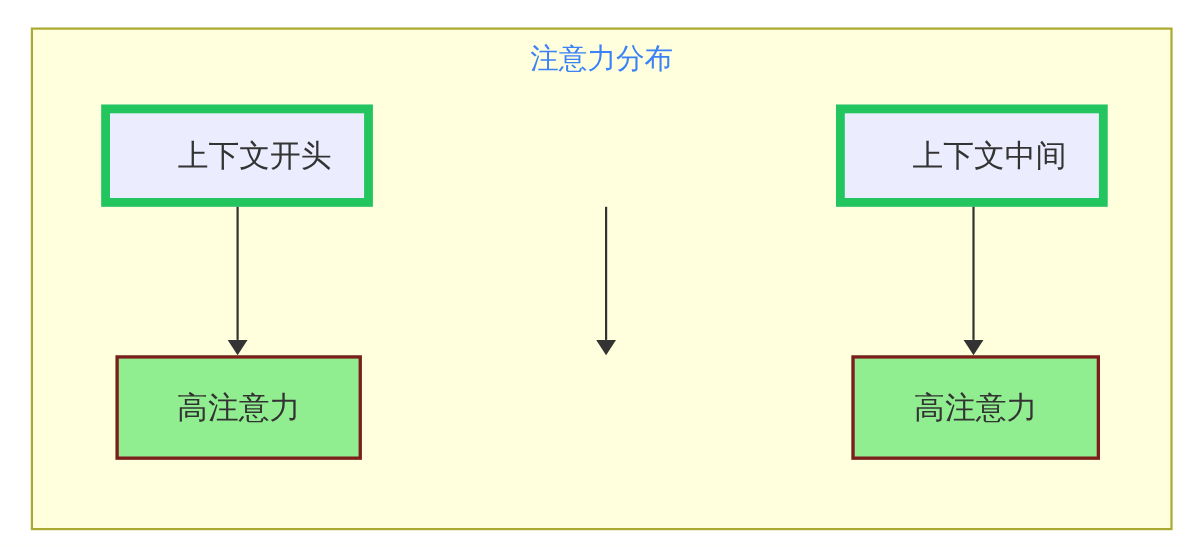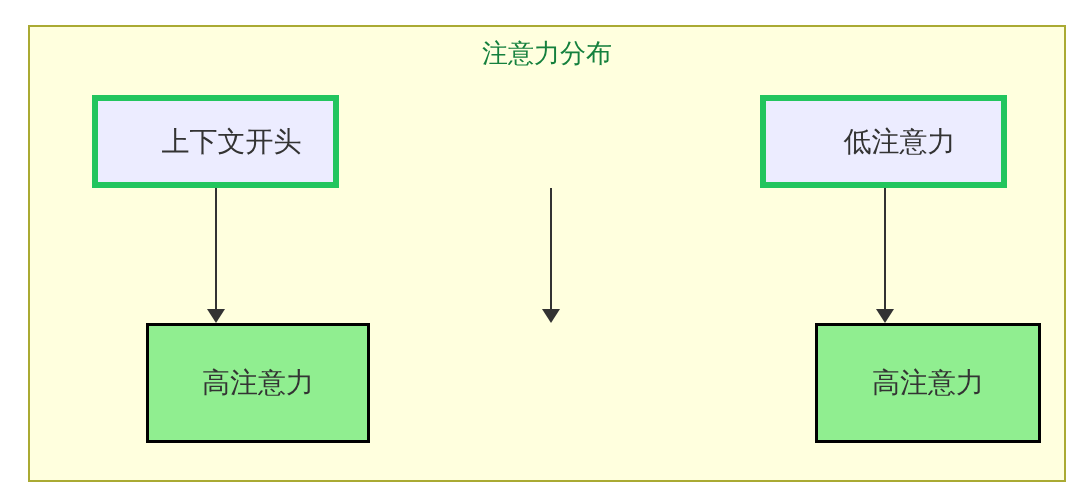--- a/index.html
+++ b/index.html
@@ -18,49 +18,48 @@
     background: #FFFFDE;
     border: 2px solid #AAAA33;
   }
 
   .diagram-title {
     position: absolute;
     left: 0; top: 9px;
     width: 100%;
     text-align: center;
     font-size: 26px;
-    color: #15803d;
+    color: #3b82f6;
   }
 
   .node {
     position: absolute;
     display: flex;
     align-items: center;
     justify-content: center;
     font-size: 28px;
     color: #333333;
     text-align: center;
   }
 
   .source-node {
     width: 247px; height: 93px;
     top: 68px;
     background: #ECECFF;
-    border: 6px solid #22c55e;
+    border: 8px solid #22c55e;
     padding-left: 32px;
   }
   .src-0 { left: 62px; }
   .src-1 { left: 395px; }
   .src-2 { left: 730px; }
 
   .target-node {
-    height: 120px;
+    height: 95px;
     top: 296px;
-    border: 3px solid #000000;
-    margin-left: 41px;
+    border: 3px solid #7f1d1d;
   }
   .level-high { background: #90EE90; }
   .level-low  { background: #F88888; }
   .tgt-0 { left: 75px;  width: 224px; }
   .tgt-1 { left: 409px; width: 226px; }
   .tgt-2 { left: 744px; width: 226px; }
 
   .arrow {
     position: absolute;
     top: 161px;
@@ -102,21 +101,21 @@
     <div class="node target-node level-high tgt-0">
       <span>高注意力</span>
     </div>
 
     <div class="arrow arr-1">
       <div class="shaft"></div>
       <div class="head"></div>
     </div>
 
     <div class="node source-node src-2">
-      <span>低注意力</span>
+      <span>上下文中间</span>
     </div>
     <div class="arrow arr-2">
       <div class="shaft"></div>
       <div class="head"></div>
     </div>
     <div class="node target-node level-high tgt-2">
       <span>高注意力</span>
     </div>
 
   </div>

